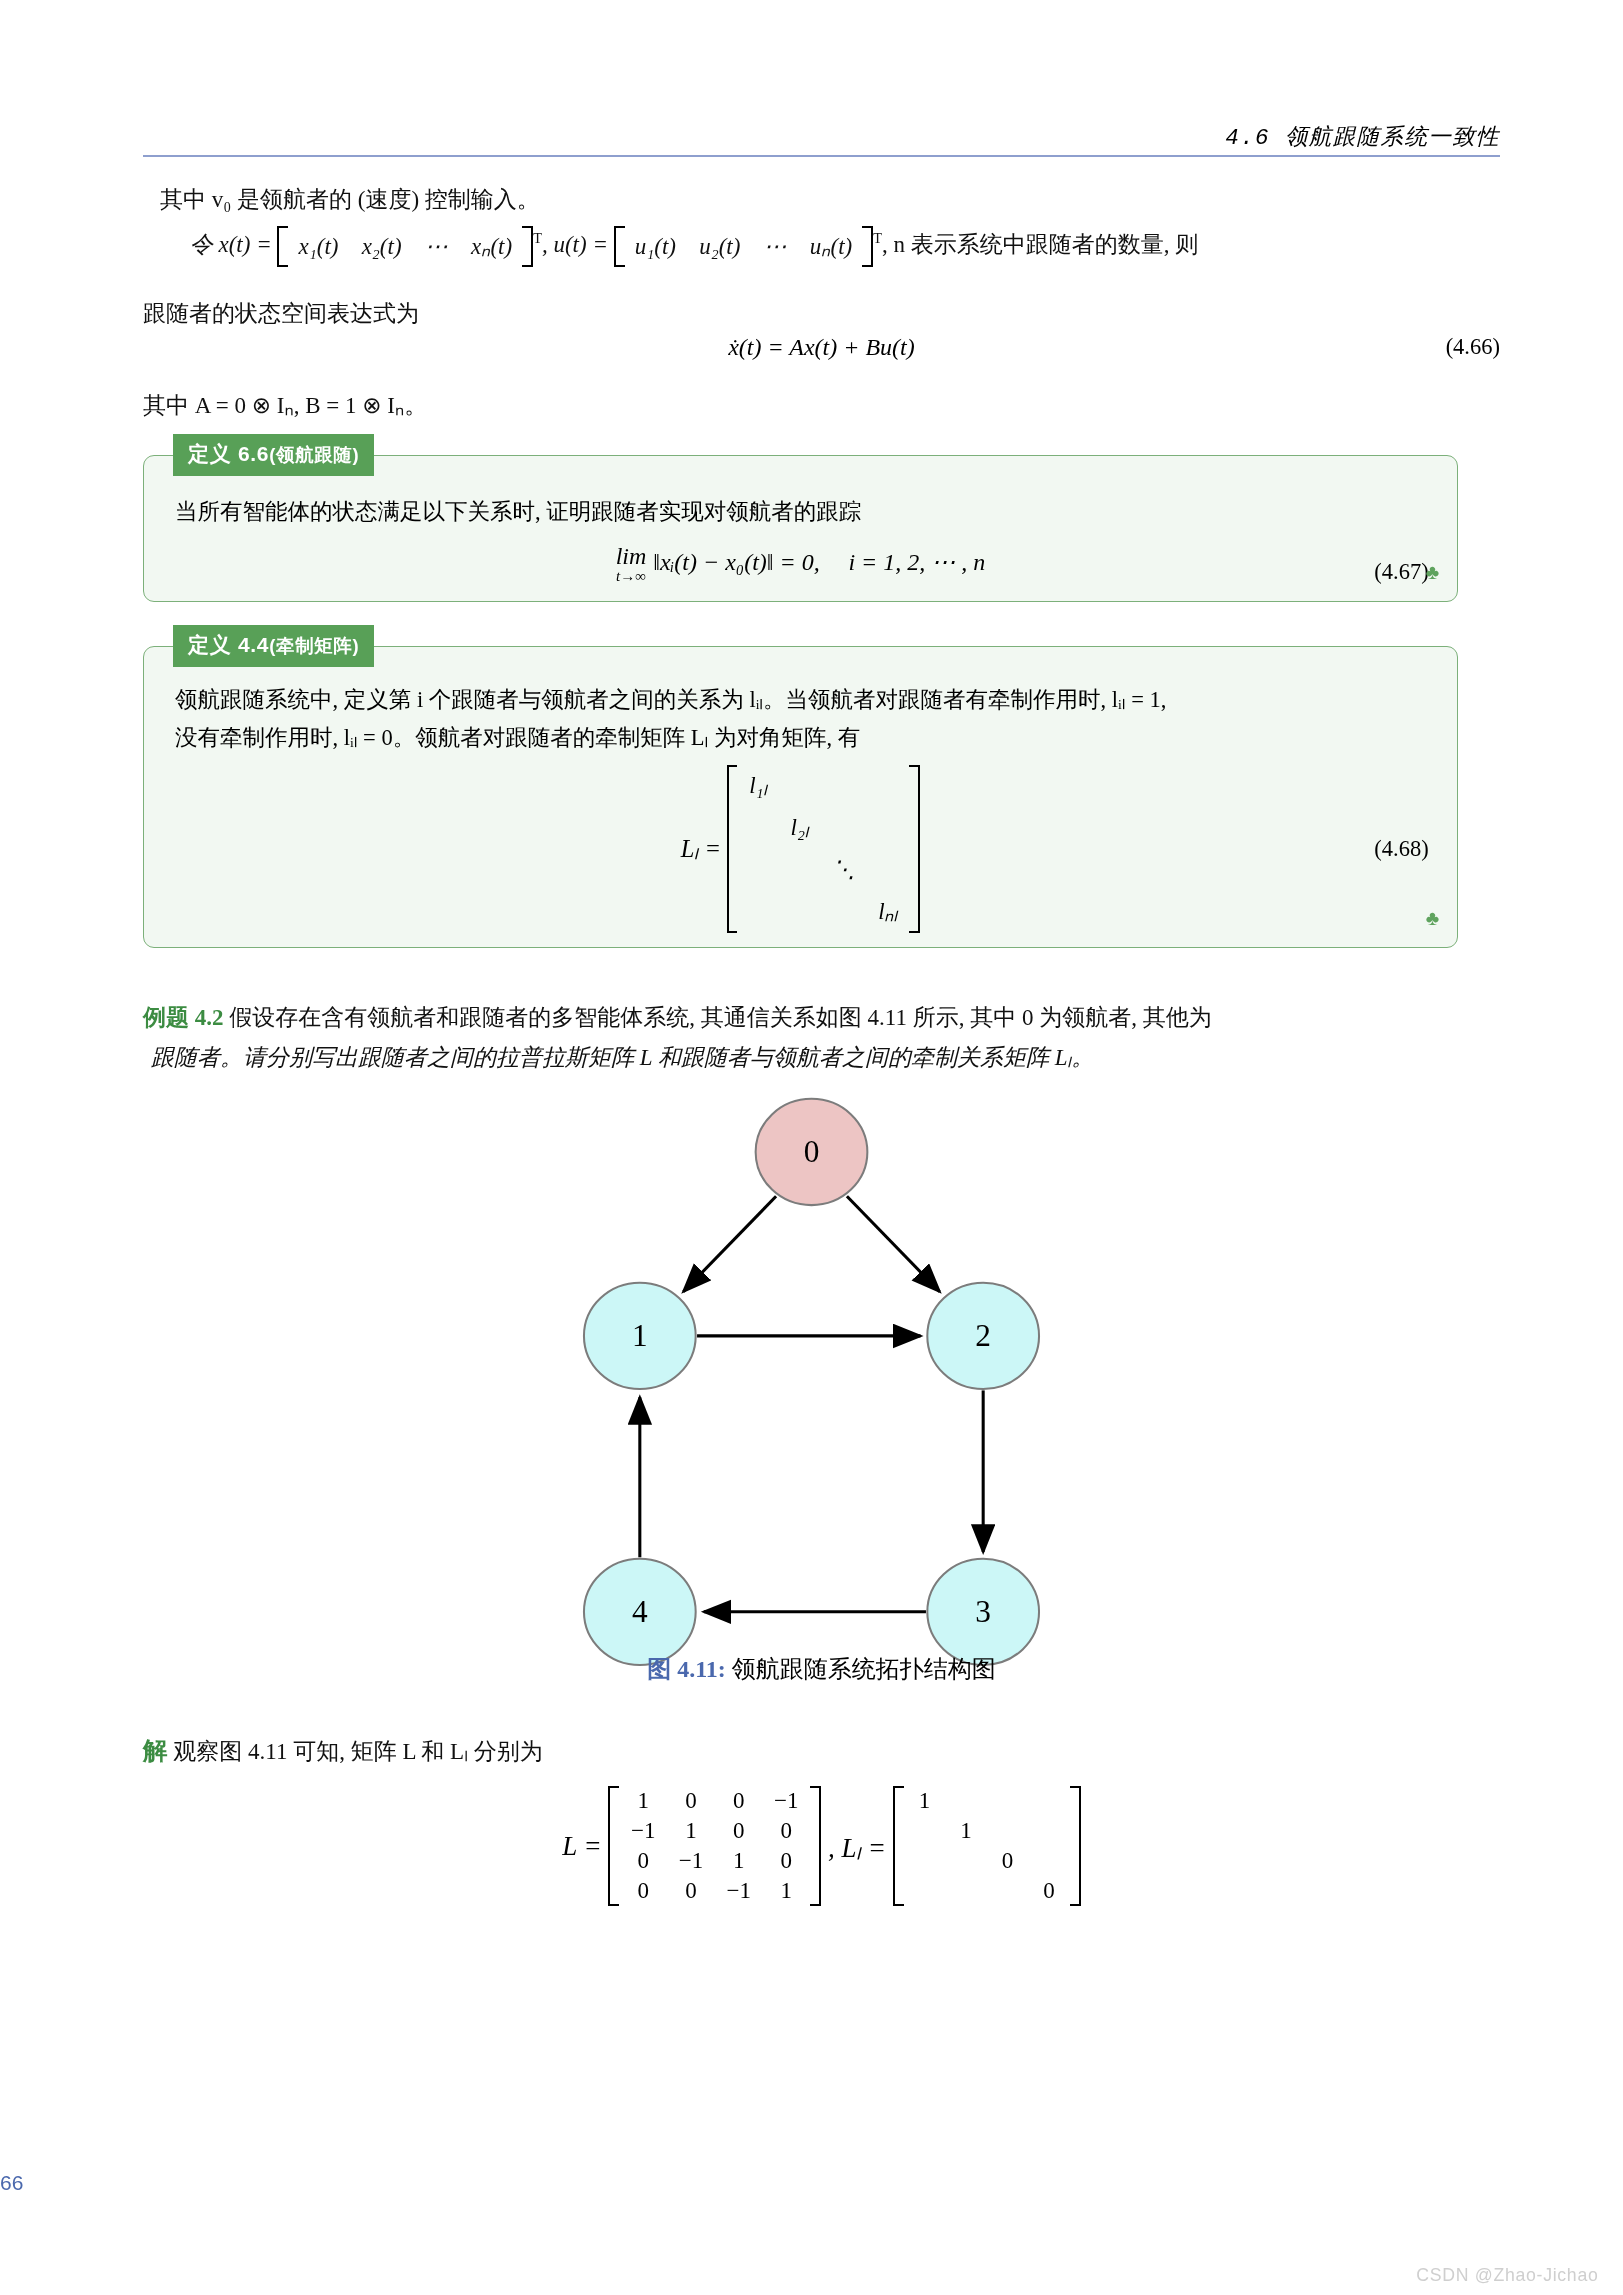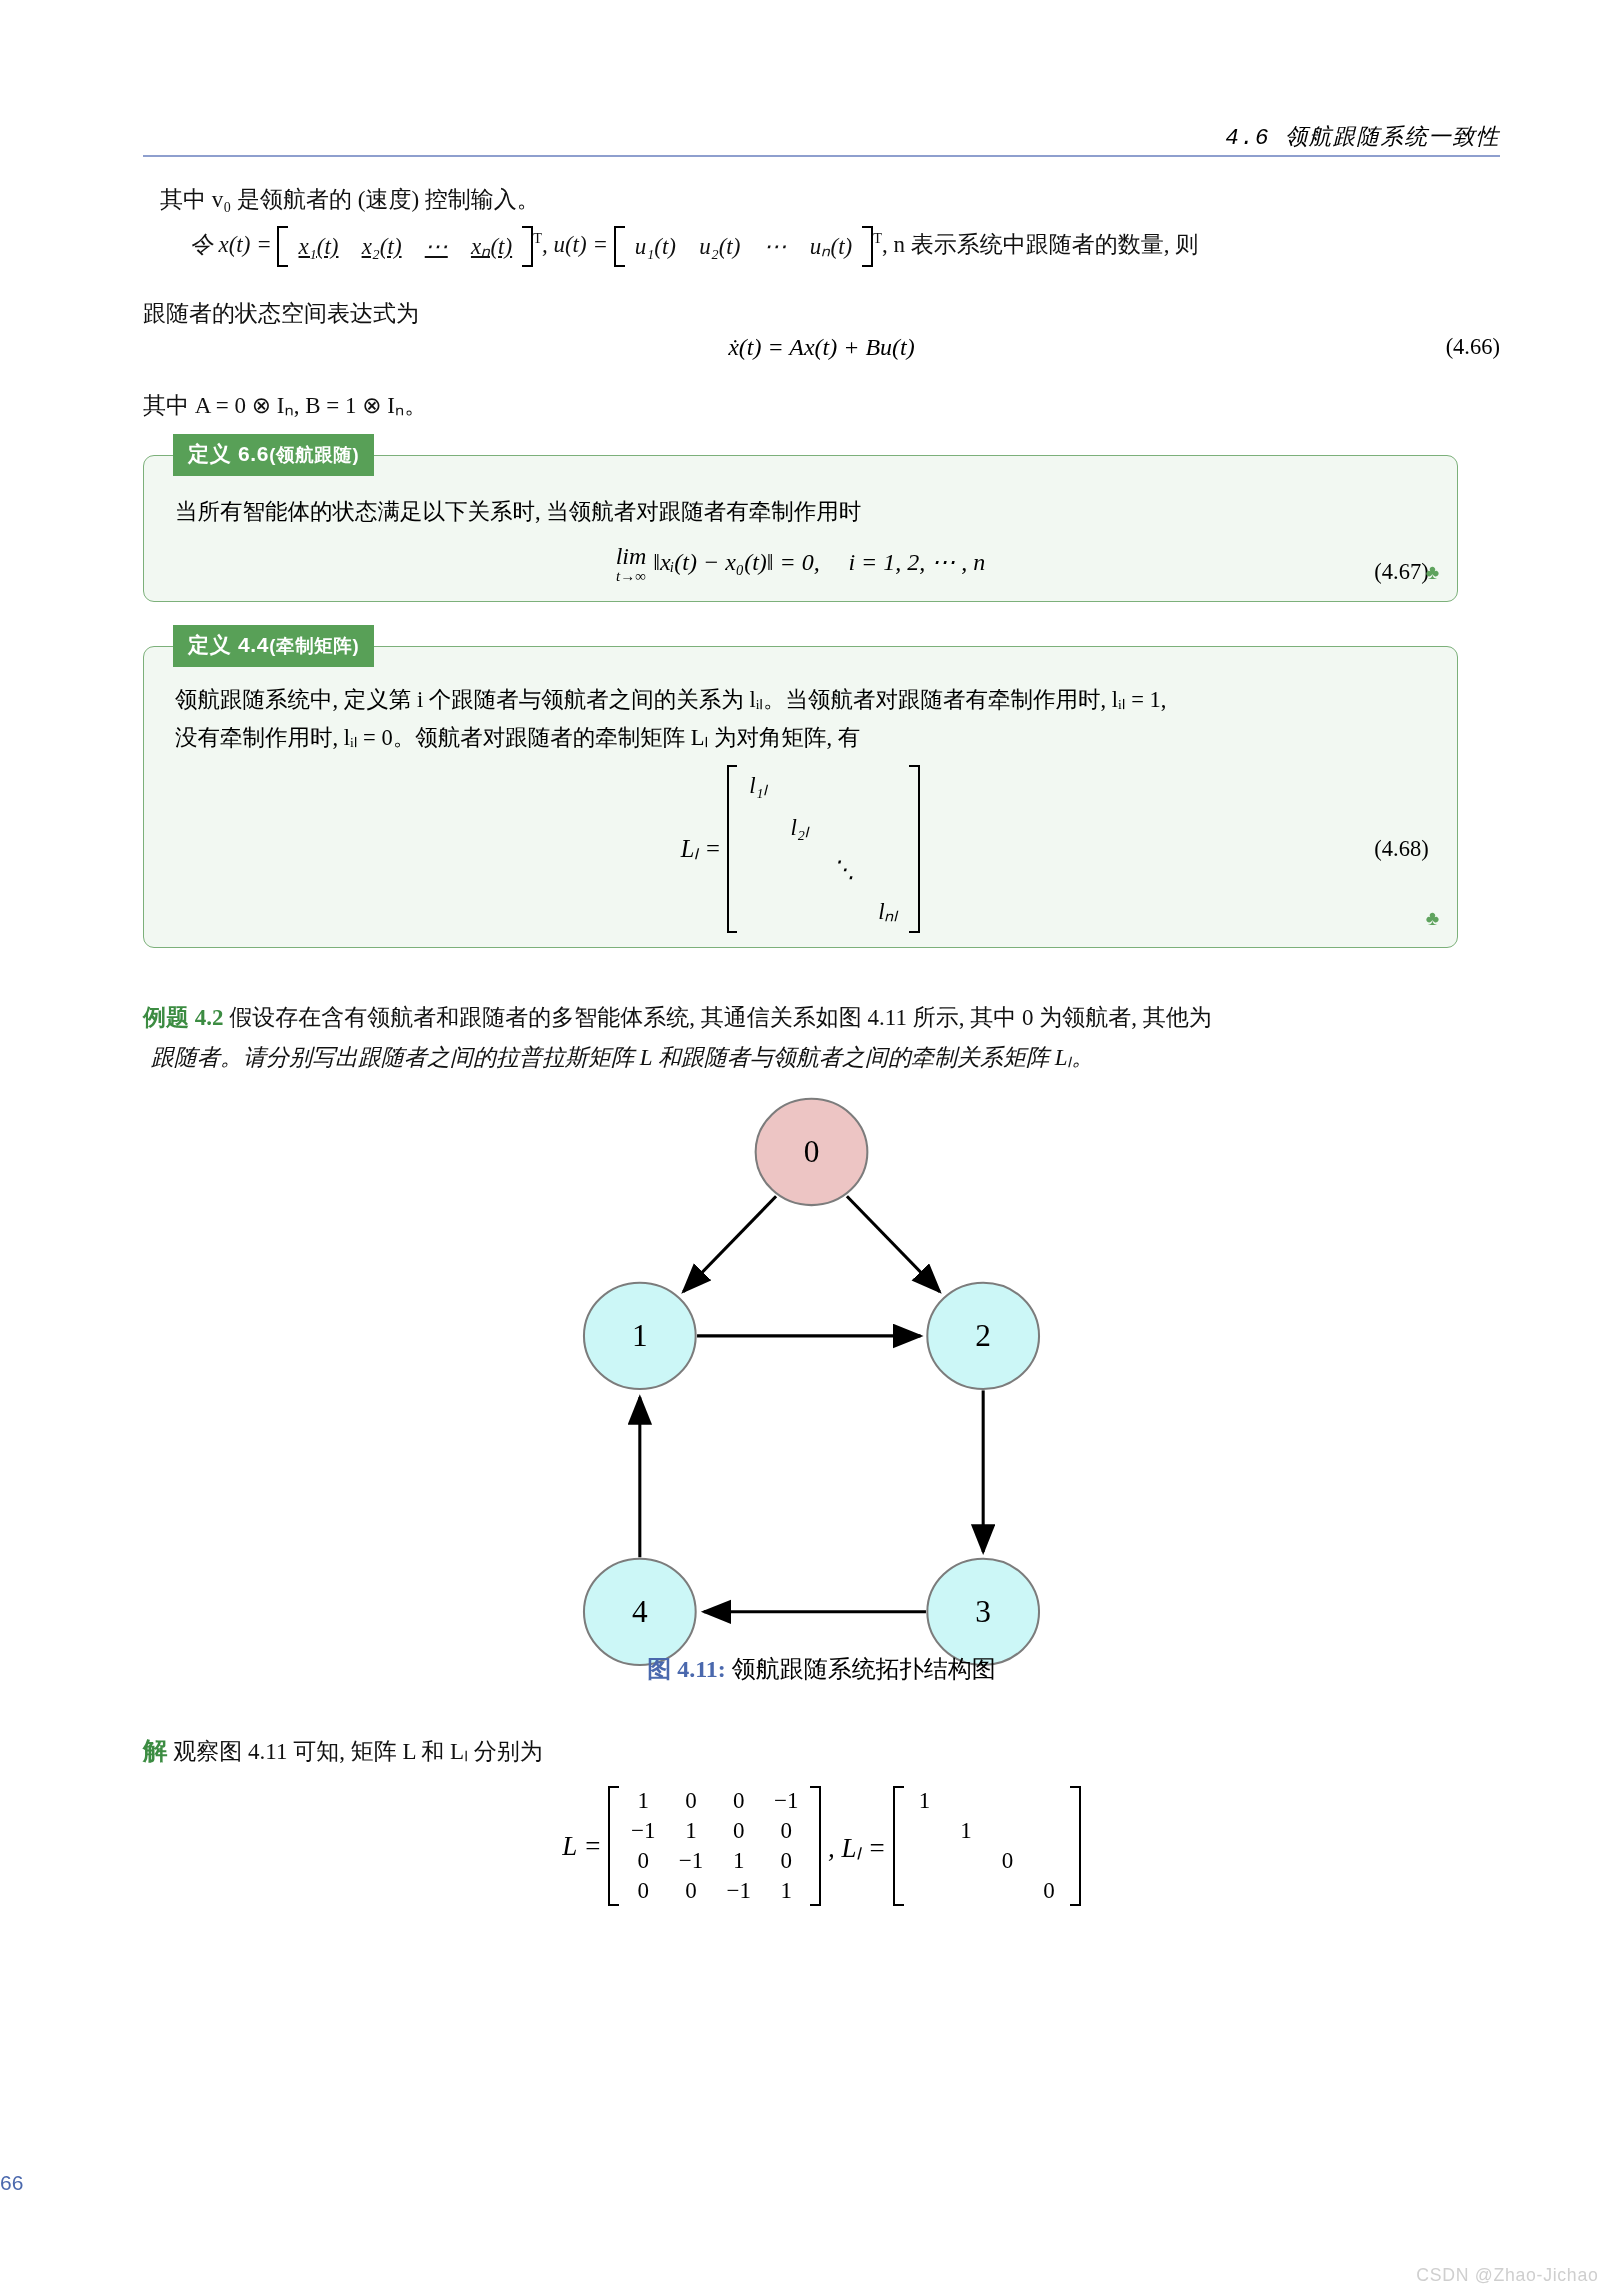--- a/index.html
+++ b/index.html
@@ -98,21 +98,21 @@
 
   <div class="running-head">4.6 领航跟随系统一致性</div>
   <div class="head-rule"></div>
 
   <div class="p" style="left:160px; top:181px; width:1357px;">
     <span>其中 v₀ 是领航者的 (速度) 控制输入。</span>
   </div>
 
   <div class="p" style="left:143px; top:220px; width:1357px;">
     <span style="display:inline-block; width:41px;"></span>
-    <span class="math">令 x(t) = </span><span class="brk" style="padding:0 9.5px;text-decoration:underline;"><table>
+    <span class="math">令 x(t) = </span><span class="brk" style="padding:0 9.5px;"><table>
           <tbody>
             <tr>
         <td>x₁(t)</td>
         <td>x₂(t)</td>
         <td>⋯</td>
         <td>xₙ(t)</td>
       </tr>
           </tbody>
         </table></span><sup>T</sup><span class="math">, u(t) = </span><span class="brk" style="padding:0 9.5px;"><table>
           <tbody>
@@ -132,21 +132,21 @@
     <span class="eqnum" style="top:0;">(4.66)</span>
   </div>
 
   <div class="p" style="left:143px; top:387px; width:1357px;">其中 A = 0 ⊗ Iₙ, B = 1 ⊗ Iₙ。</div>
 
   <div class="defbox" style="left:143px; top:455px; width:1313px; height:145px;">
     <div class="deftag">
       <span>定义 6.6</span><span class="small">(领航跟随)</span>
     </div>
     <div class="defbody">
-      <div>当所有智能体的状态满足以下关系时, 当领航者对跟随者有牵制作用时</div>
+      <div>当所有智能体的状态满足以下关系时, 证明跟随者实现对领航者的跟踪</div>
       <div style="position:relative; text-align:center; margin-top:12.3px; height:44px;">
         <span style="display:inline-block; position:relative; vertical-align:middle; text-align:center; margin-right:6.8px;">
           <span style="display:block; font-style:italic; font-size:24px; line-height:23px;">lim</span>
           <span style="display:block; font-style:italic; font-size:15px; line-height:16.4px;">t→∞</span>
         </span><span class="math" style="font-size:24px;">‖xᵢ(t) − x₀(t)‖ = 0,</span>
         <span class="math" style="font-size:24px; margin-left:23px;">i = 1, 2, ⋯ , n</span>
         <span class="eqnum" style="right:-2.7px; top:9.5px;">(4.67)</span>
       </div>
       <span class="clover">♣</span>
     </div>

